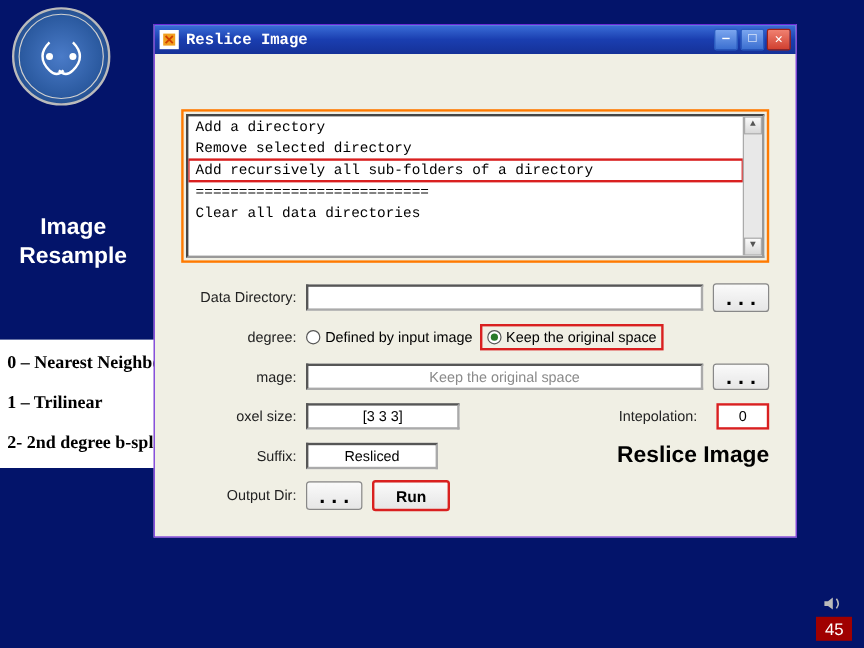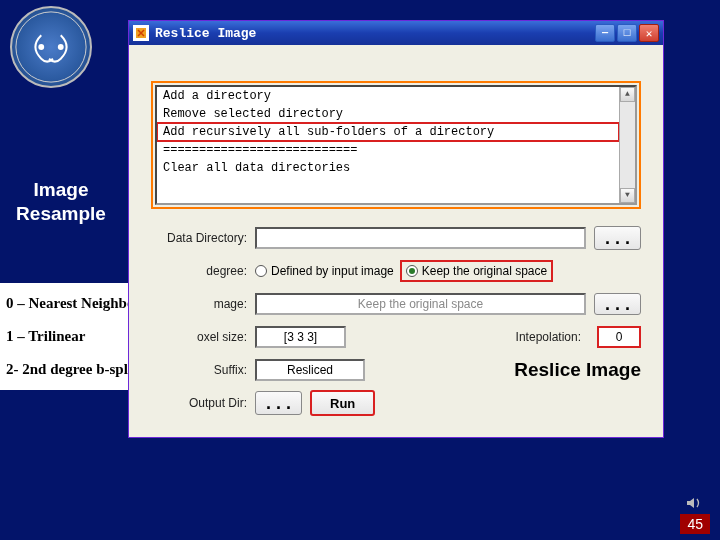--- a/index.html
+++ b/index.html
@@ -108,21 +108,21 @@
     display: flex;
     align-items: center;
     justify-content: center;
     color: #fff;
     font-size: 11px;
     font-weight: bold;
   }
   .win-btn.close { background: linear-gradient(to bottom, #f08070, #d04030); border-color:#a02010; }
 
   .listbox-wrap {
-    margin: 36px 22px 14px;
+    margin: 46px 22px 14px;
     border: 2px solid #ff7a00;
     padding: 2px;
   }
   .listbox {
     border: 2px inset #999;
     background: #fff;
     height: 120px;
     overflow: hidden;
     font-family: "Courier New", monospace;
     font-size: 12px;
@@ -308,21 +308,21 @@
       <div class="lbl">mage:</div>
       <div class="ctrls">
         <div class="text-input disabled" style="flex:1;text-align:center">Keep the original space</div>
         <div class="btn ellips" style="height:22px">. . .</div>
       </div>
     </div>
 
     <div class="row">
       <div class="lbl">oxel size:</div>
       <div class="ctrls">
-        <div class="text-input" style="width:91px;text-align:center">[3 3 3]</div>
+        <div class="text-input" style="width:128px;text-align:center">[3 3 3]</div>
         <div style="flex:1"></div>
         <div class="lbl" style="width:auto">Intepolation:</div>
         <div class="text-input hl-inner" style="width:44px;text-align:center">0</div>
       </div>
     </div>
 
     <div class="row">
       <div class="lbl">Suffix:</div>
       <div class="ctrls">
         <div class="text-input" style="width:110px;text-align:center">Resliced</div>

